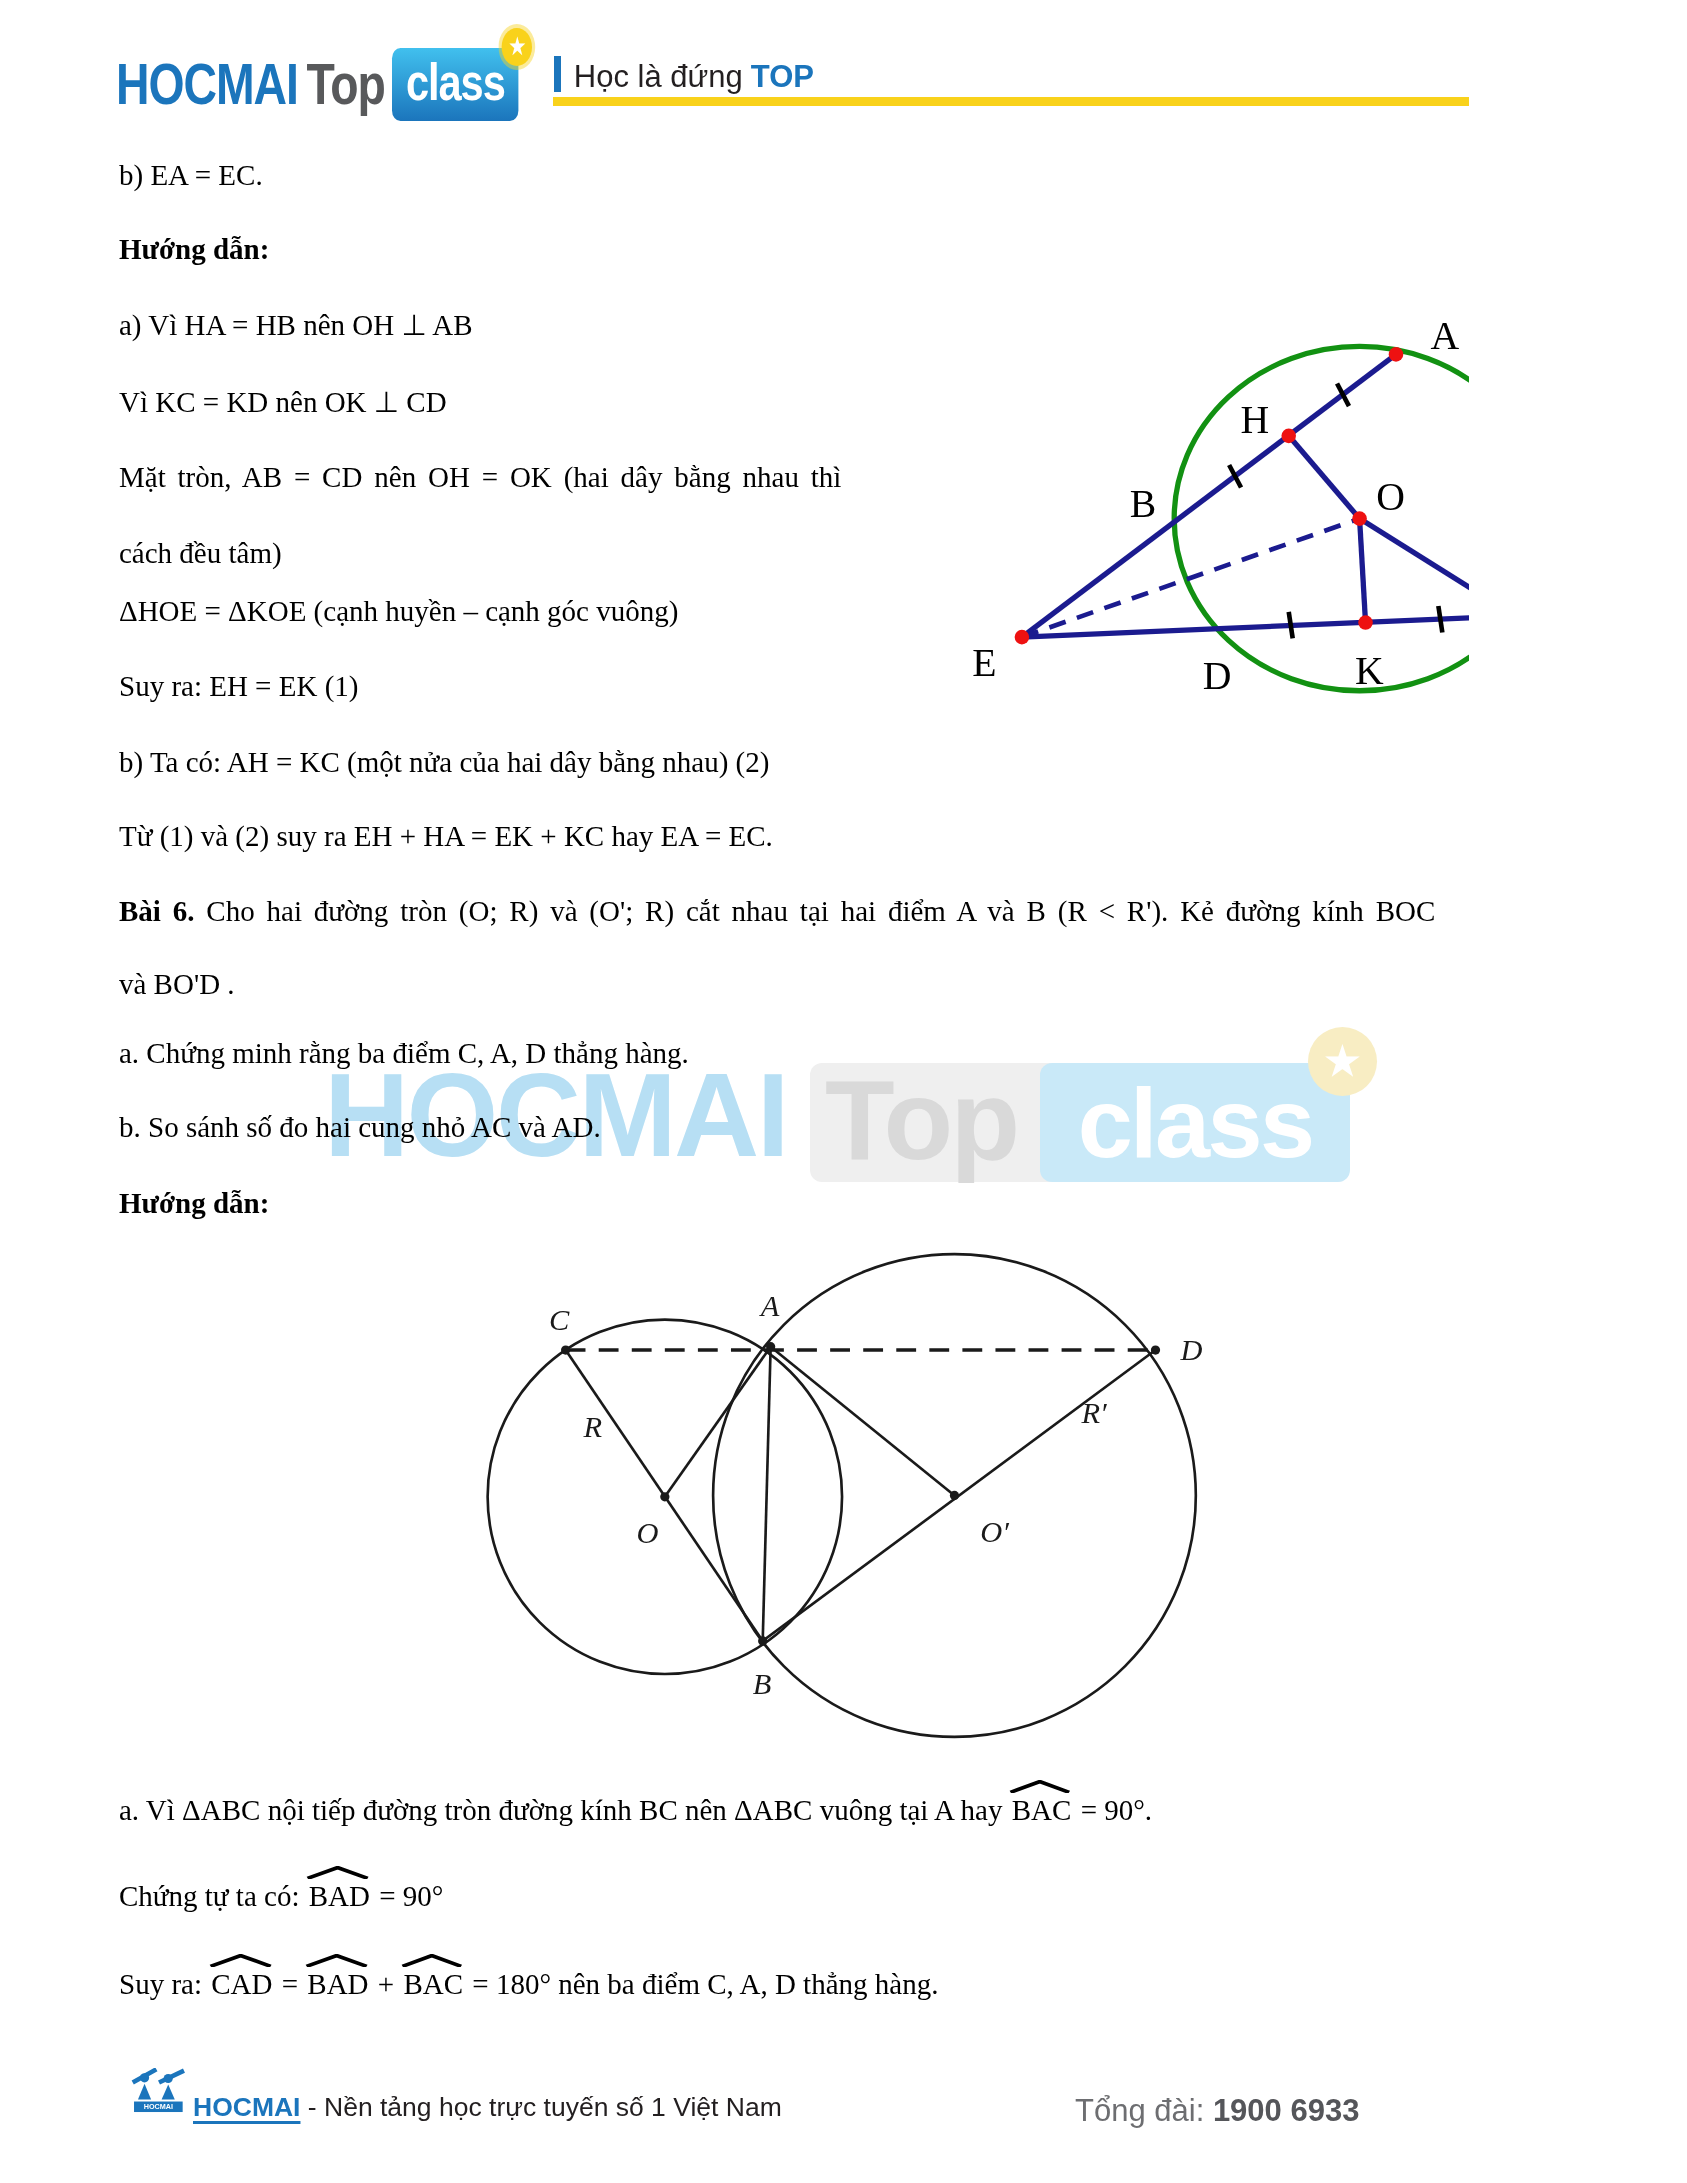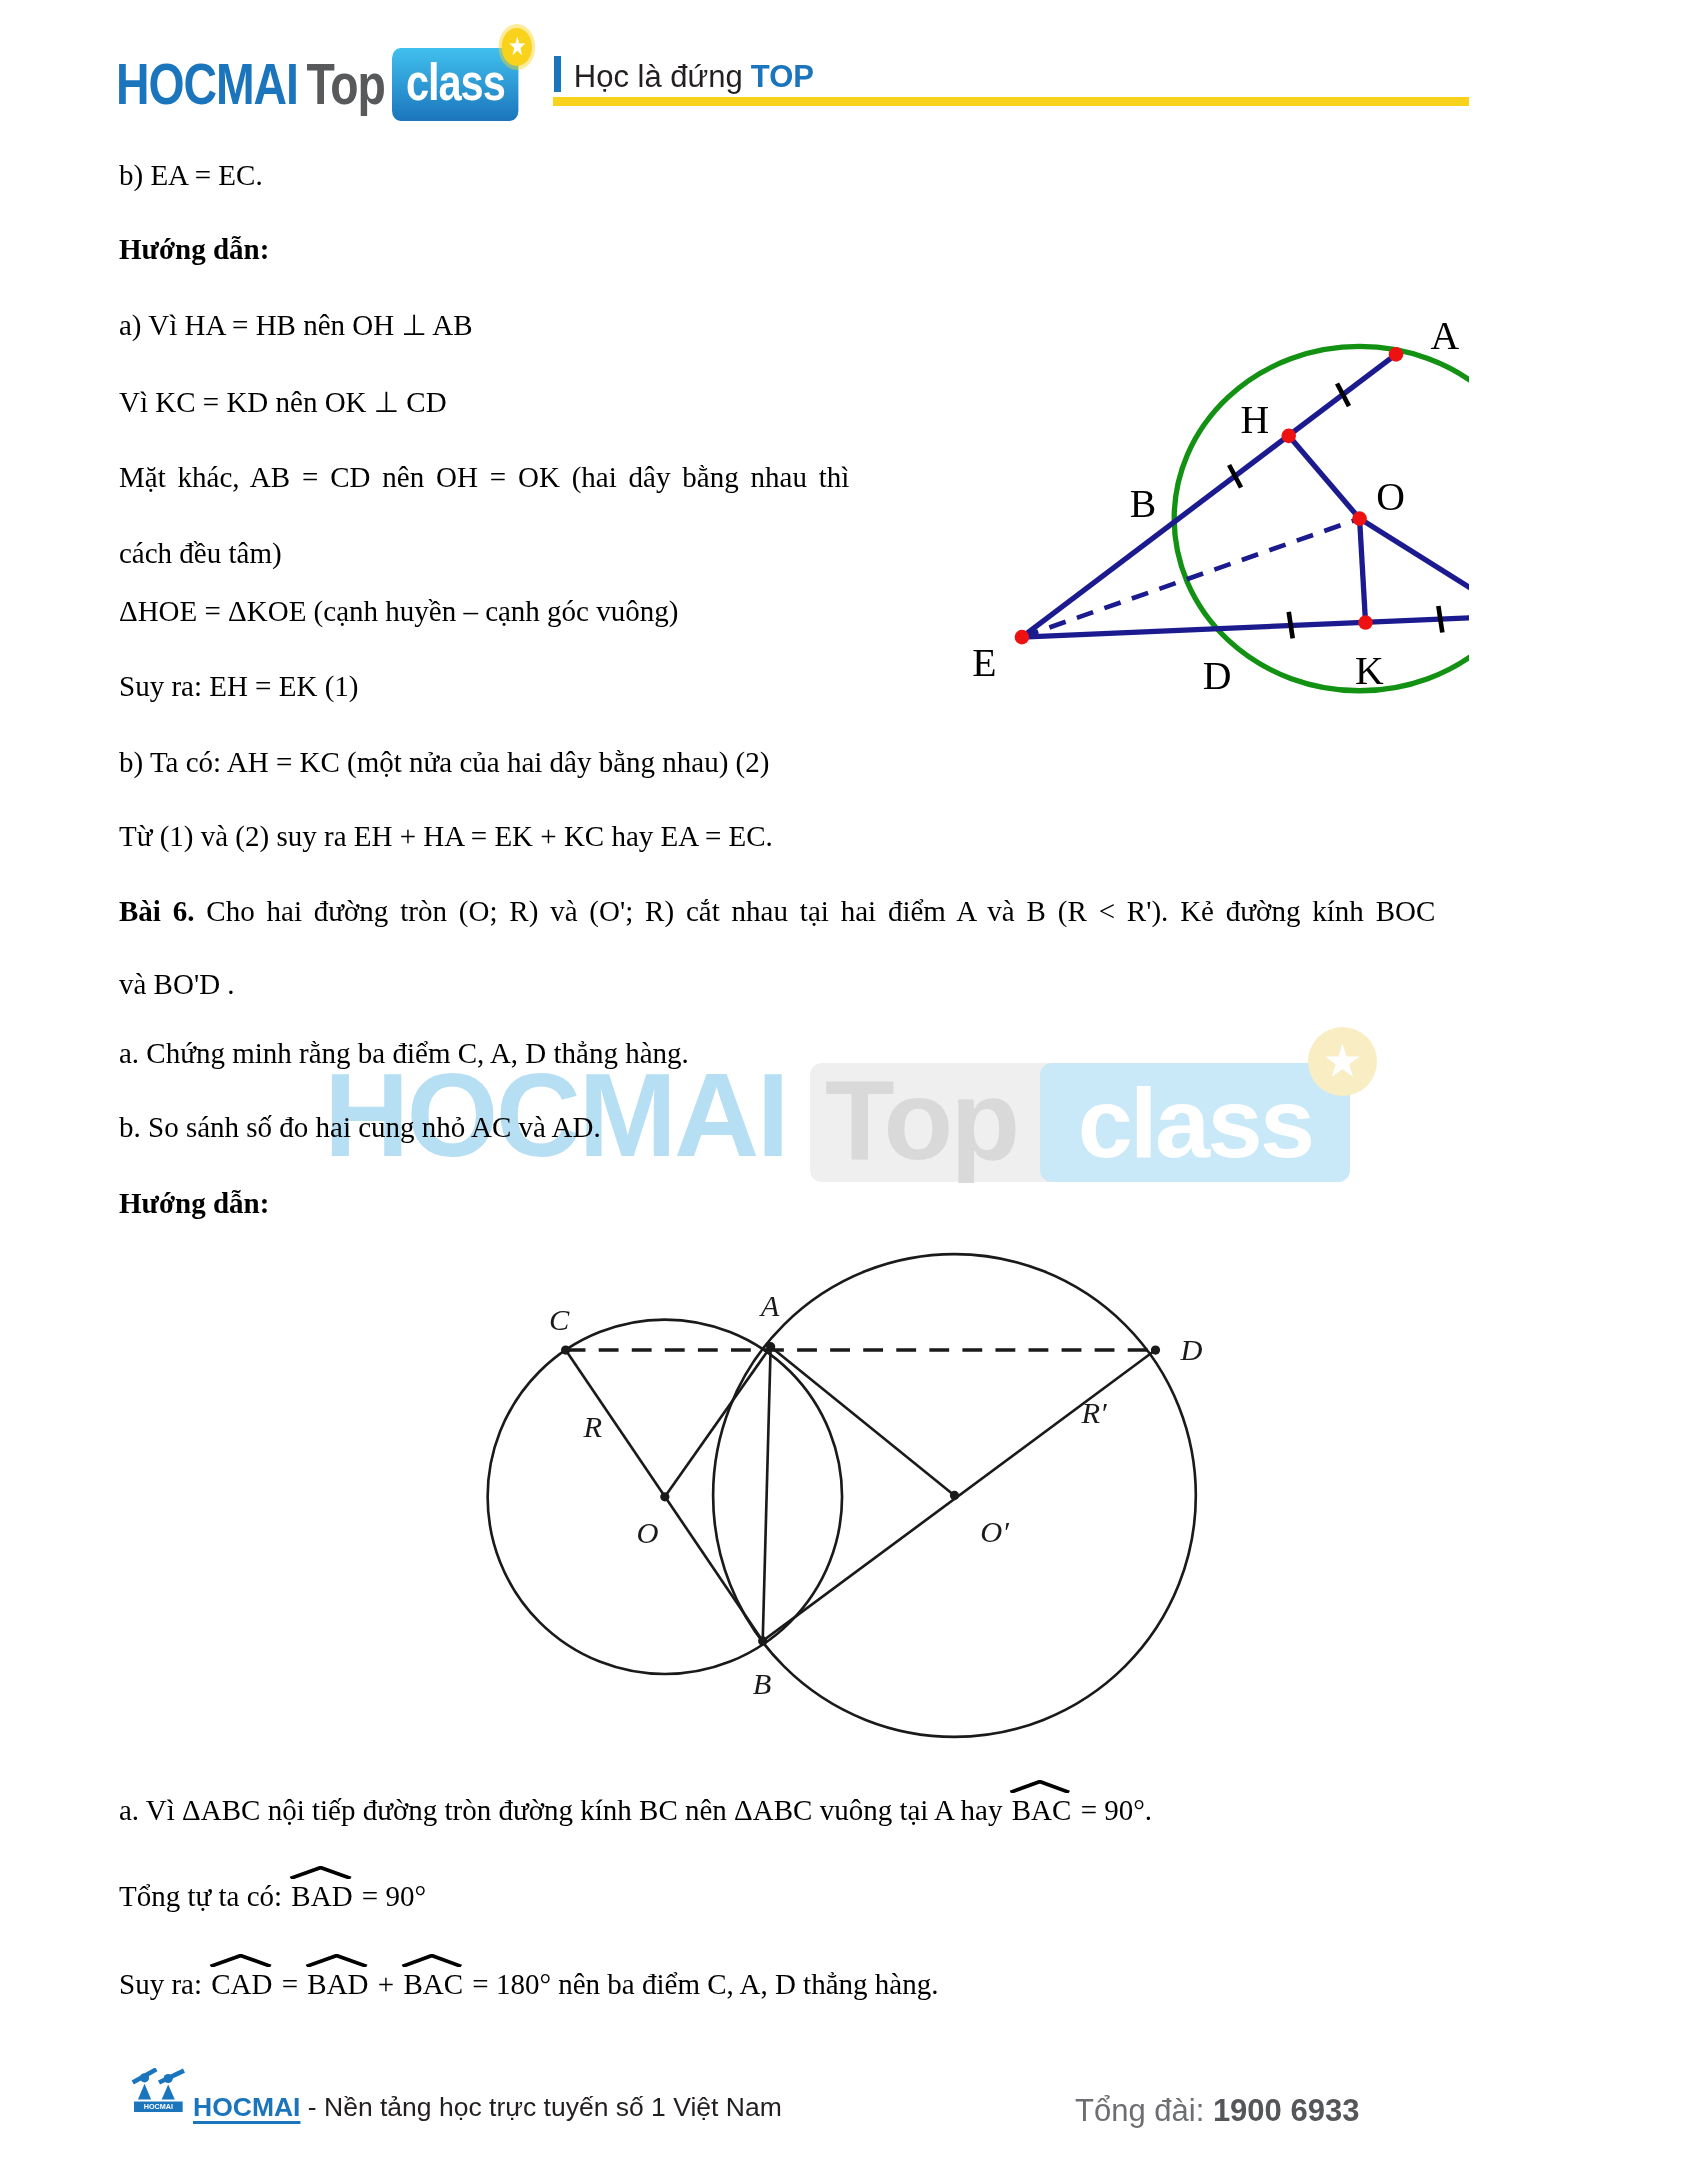--- a/index.html
+++ b/index.html
@@ -74,37 +74,37 @@
   <div class="logo">
     <span class="logo-hocmai">HOCMAI</span><span class="logo-top">Top</span><span class="logo-class-box"><span>class</span><span class="logo-badge">★</span></span>
   </div>
   <div class="tagline"><span class="tagline-bar"></span><span>Học là đứng</span><span class="tagline-top">TOP</span></div>
   <div class="yellow-rule"></div>
 
   <div class="tline" style="top:159px">b) EA = EC.</div>
   <div class="tline b" style="top:233px">Hướng dẫn:</div>
   <div class="tline" style="top:308px">a) Vì HA = HB nên OH ⊥ AB</div>
   <div class="tline" style="top:385px">Vì KC = KD nên OK ⊥ CD</div>
-  <div class="tline ws" style="top:461px">Mặt khác, AB = CD nên OH = OK (hai dây bằng nhau thì</div>
+  <div class="tline ws" style="top:461px">Mặt tròn, AB = CD nên OH = OK (hai dây bằng nhau thì</div>
   <div class="tline" style="top:537px">cách đều tâm)</div>
   <div class="tline" style="top:595px">ΔHOE = ΔKOE (cạnh huyền – cạnh góc vuông)</div>
   <div class="tline" style="top:670px">Suy ra: EH = EK (1)</div>
   <div class="tline" style="top:746px">b) Ta có: AH = KC (một nửa của hai dây bằng nhau) (2)</div>
   <div class="tline" style="top:820px">Từ (1) và (2) suy ra EH + HA = EK + KC hay EA = EC.</div>
   <div class="tline ws" style="top:895px"><span class="b">Bài 6.</span><span> Cho hai đường tròn (O; R) và (O'; R) cắt nhau tại hai điểm A và B (R &lt; R'). Kẻ đường kính BOC</span></div>
   <div class="tline" style="top:968px">và BO'D .</div>
   <div class="tline" style="top:1037px">a. Chứng minh rằng ba điểm C, A, D thẳng hàng.</div>
   <div class="tline" style="top:1111px">b. So sánh số đo hai cung nhỏ AC và AD.</div>
   <div class="tline b" style="top:1187px">Hướng dẫn:</div>
 
   <div class="tline" style="top:1794px"><span>a. Vì ΔABC nội tiếp đường tròn đường kính BC nên ΔABC vuông tại A hay </span><span class="hat"><svg class="hatmark" viewBox="0 0 100 26" preserveAspectRatio="none">
           <polyline points="4,24 50,3 96,24"></polyline>
         </svg><span>BAC</span></span><span> = 90°.</span></div>
 
-  <div class="tline" style="top:1880px"><span>Tổng tự ta có: </span><span class="hat"><svg class="hatmark" viewBox="0 0 100 26" preserveAspectRatio="none">
+  <div class="tline" style="top:1880px"><span>Chứng tự ta có: </span><span class="hat"><svg class="hatmark" viewBox="0 0 100 26" preserveAspectRatio="none">
           <polyline points="4,24 50,3 96,24"></polyline>
         </svg><span>BAD</span></span><span> = 90°</span></div>
 
   <div class="tline" style="top:1968px"><span>Suy ra: </span><span class="hat"><svg class="hatmark" viewBox="0 0 100 26" preserveAspectRatio="none">
           <polyline points="4,24 50,3 96,24"></polyline>
         </svg><span>CAD</span></span><span> = </span><span class="hat"><svg class="hatmark" viewBox="0 0 100 26" preserveAspectRatio="none">
           <polyline points="4,24 50,3 96,24"></polyline>
         </svg><span>BAD</span></span><span> + </span><span class="hat"><svg class="hatmark" viewBox="0 0 100 26" preserveAspectRatio="none">
           <polyline points="4,24 50,3 96,24"></polyline>
         </svg><span>BAC</span></span><span> = 180° nên ba điểm C, A, D thẳng hàng.</span></div>

